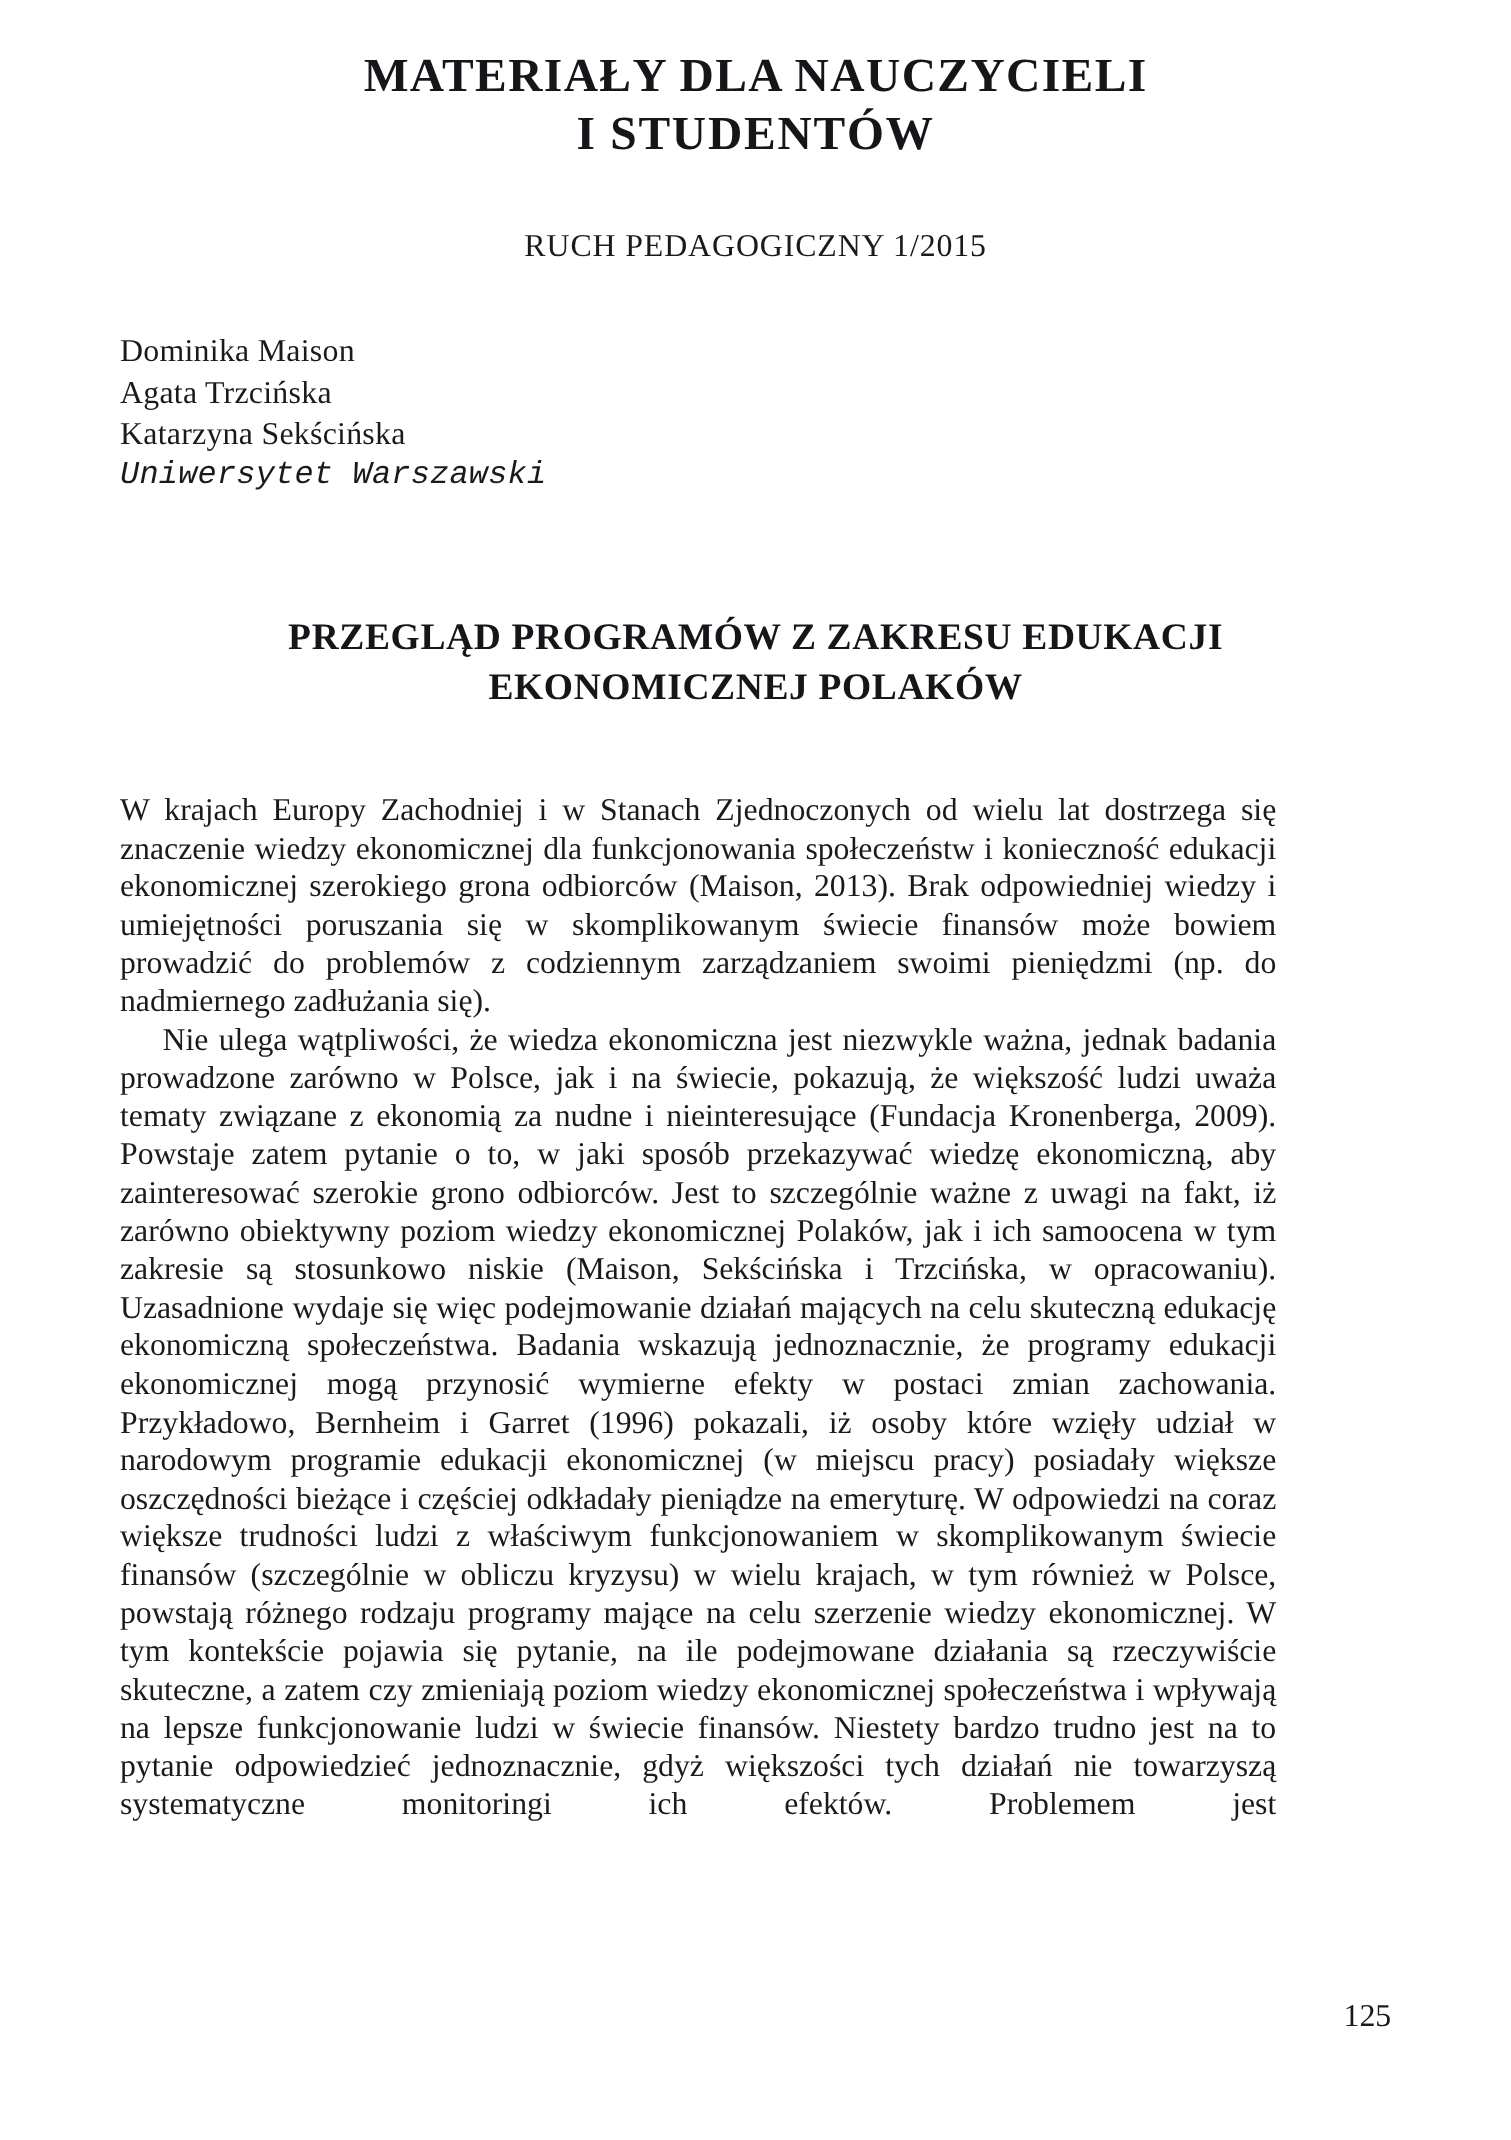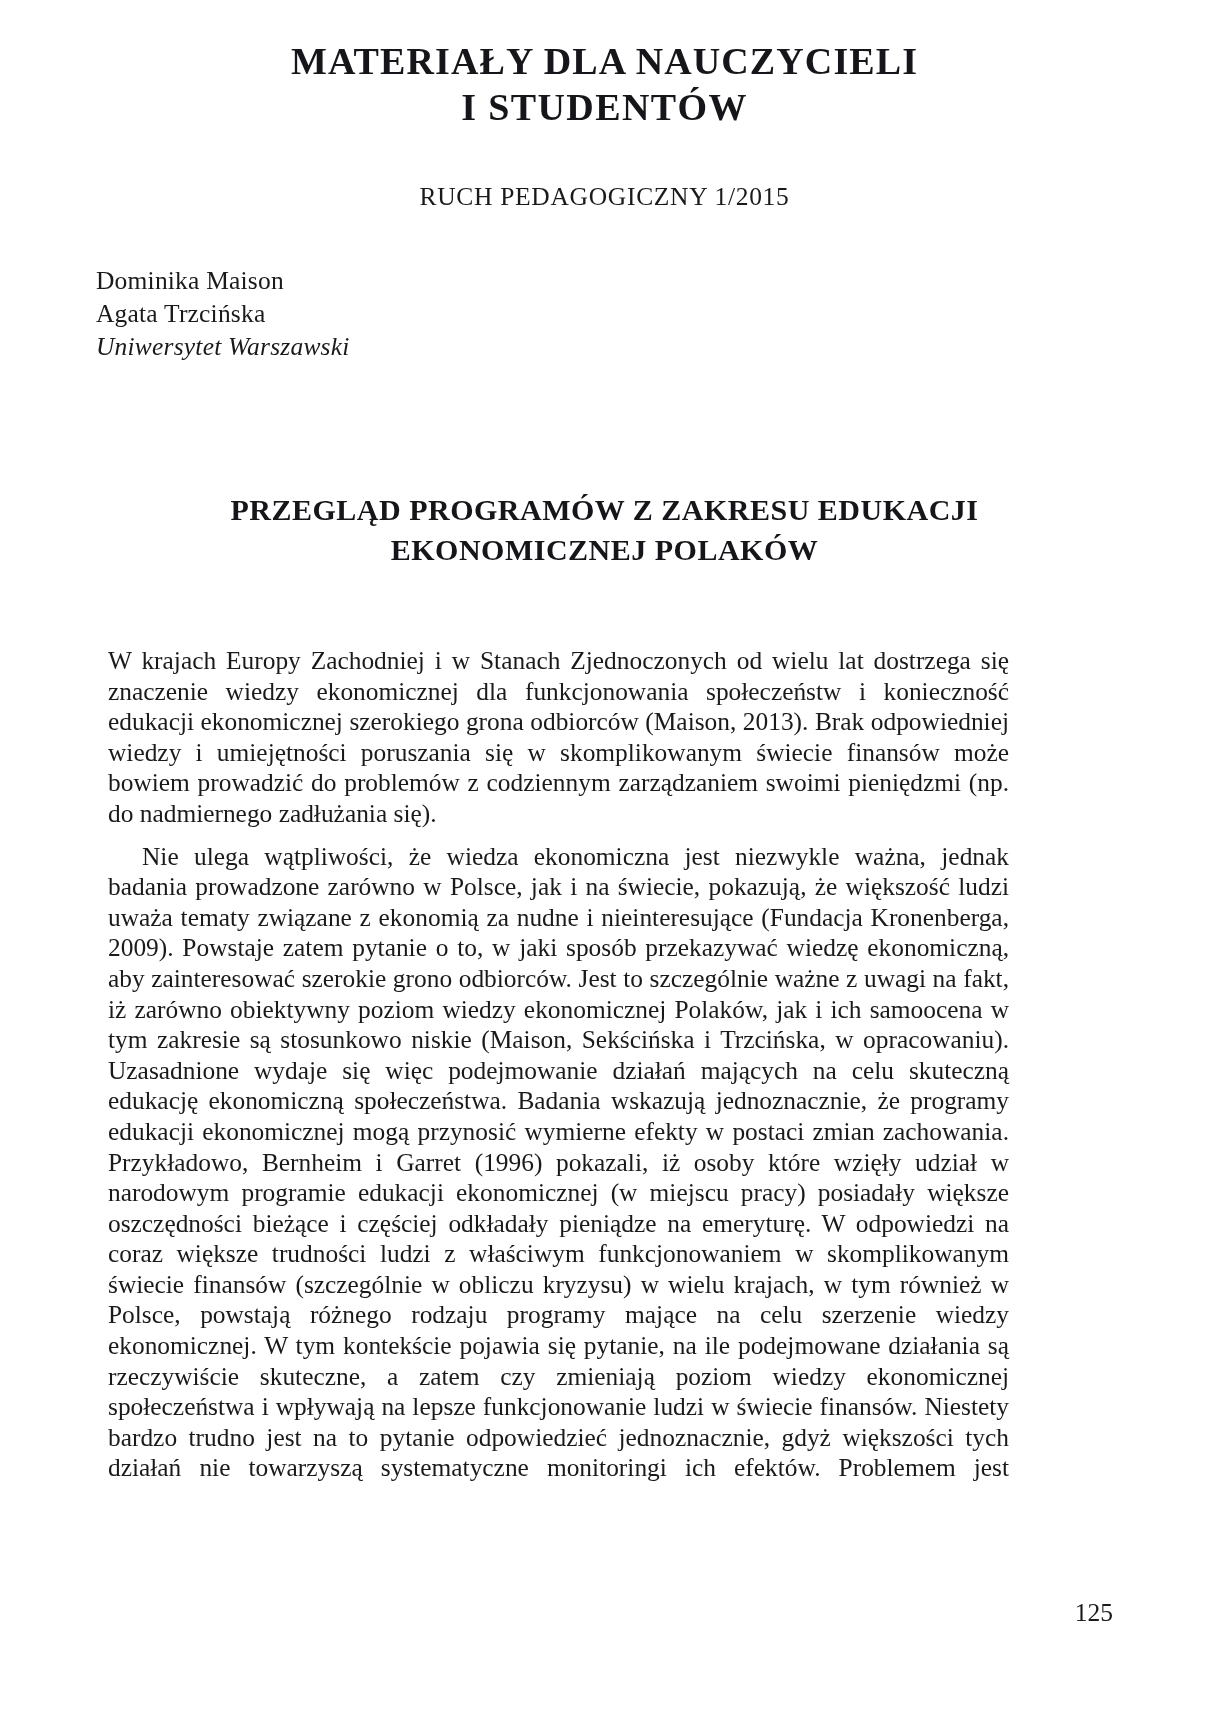--- a/index.html
+++ b/index.html
@@ -62,20 +62,21 @@
     width: 600px;
     font-size: 25.5px;
     line-height: 33px;
     color: #1a1a1a;
   }
   .authors .author { display: block; letter-spacing: 0.2px; }
   .authors .affiliation {
     display: block;
     font-style: italic;
     letter-spacing: 0.2px;
+    font-family: Liberation Mono, monospace;
   }
 
   
   .article-title {
     position: absolute;
     left: 96px;
     top: 490px;
     width: 1017px;
     text-align: center;
     font-weight: bold;
@@ -93,21 +94,21 @@
     top: 633px;
     width: 925px;
     font-size: 25.4px;
     line-height: 30.6px;
     text-align: justify;
     text-justify: inter-word;
     color: #1a1a1a;
     hyphens: none;
   }
   .body-text p {
-    margin: 12px;
+    margin: 0;
     text-indent: 0;
   }
   .body-text p.indented {
     text-indent: 34px;
   }
   
   .body-text p.cont {
     text-align: justify;
   }
   .body-text p.cont:after {
@@ -135,20 +136,21 @@
   <div class="running-head">
     <span class="rh-line first">MATERIAŁY DLA NAUCZYCIELI</span>
     <span class="rh-line second">I STUDENTÓW</span>
   </div>
 
   <div class="journal-line">RUCH PEDAGOGICZNY 1/2015</div>
 
   <div class="authors">
     <span class="author">Dominika Maison</span>
     <span class="author">Agata Trzcińska</span>
+    <span class="author">Katarzyna Sekścińska</span>
     <span class="affiliation">Uniwersytet Warszawski</span>
   </div>
 
   <div class="article-title">
     <span class="t-line">PRZEGLĄD PROGRAMÓW Z ZAKRESU EDUKACJI</span>
     <span class="t-line">EKONOMICZNEJ POLAKÓW</span>
   </div>
 
   <div class="body-text">
     <p>W krajach Europy Zachodniej i w Stanach Zjednoczonych od wielu lat dostrzega się znaczenie wiedzy ekonomicznej dla funkcjonowania społeczeństw i konieczność edukacji ekonomicznej szerokiego grona odbiorców (Maison, 2013). Brak odpowiedniej wiedzy i umiejętności poruszania się w skomplikowanym świecie finansów może bowiem prowadzić do problemów z codziennym zarządzaniem swoimi pieniędzmi (np. do nadmiernego zadłużania się).</p>

